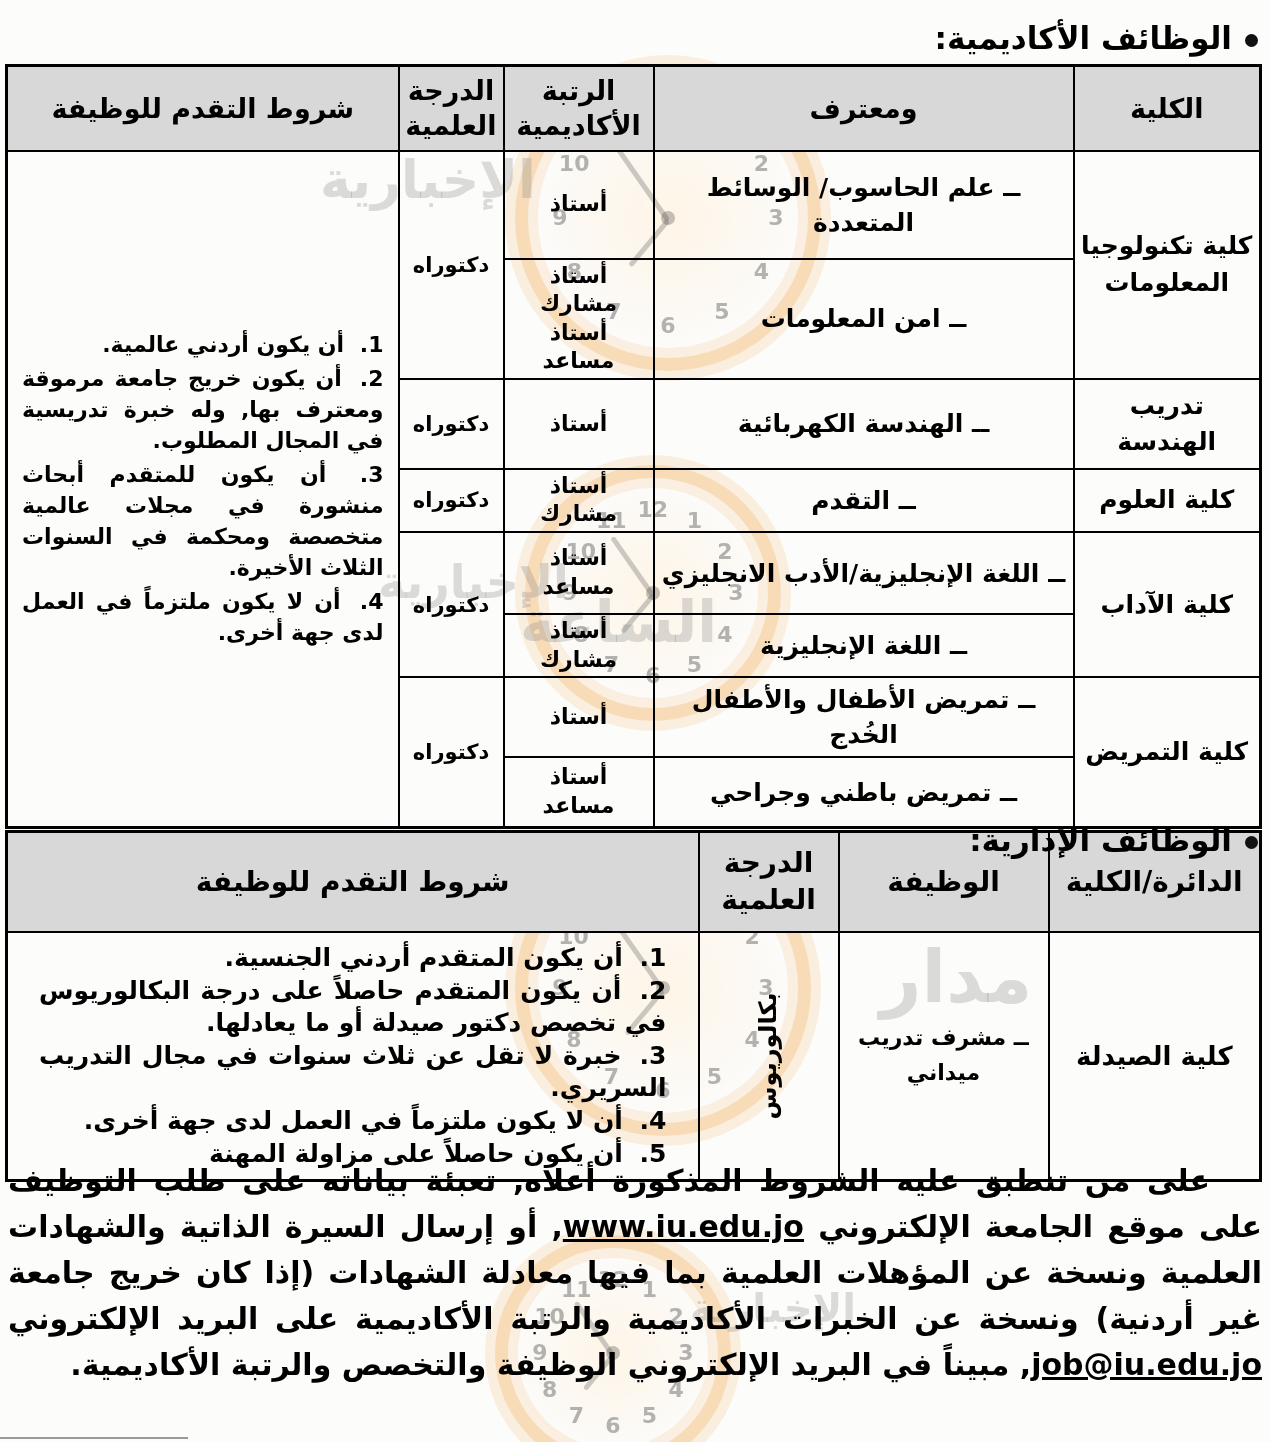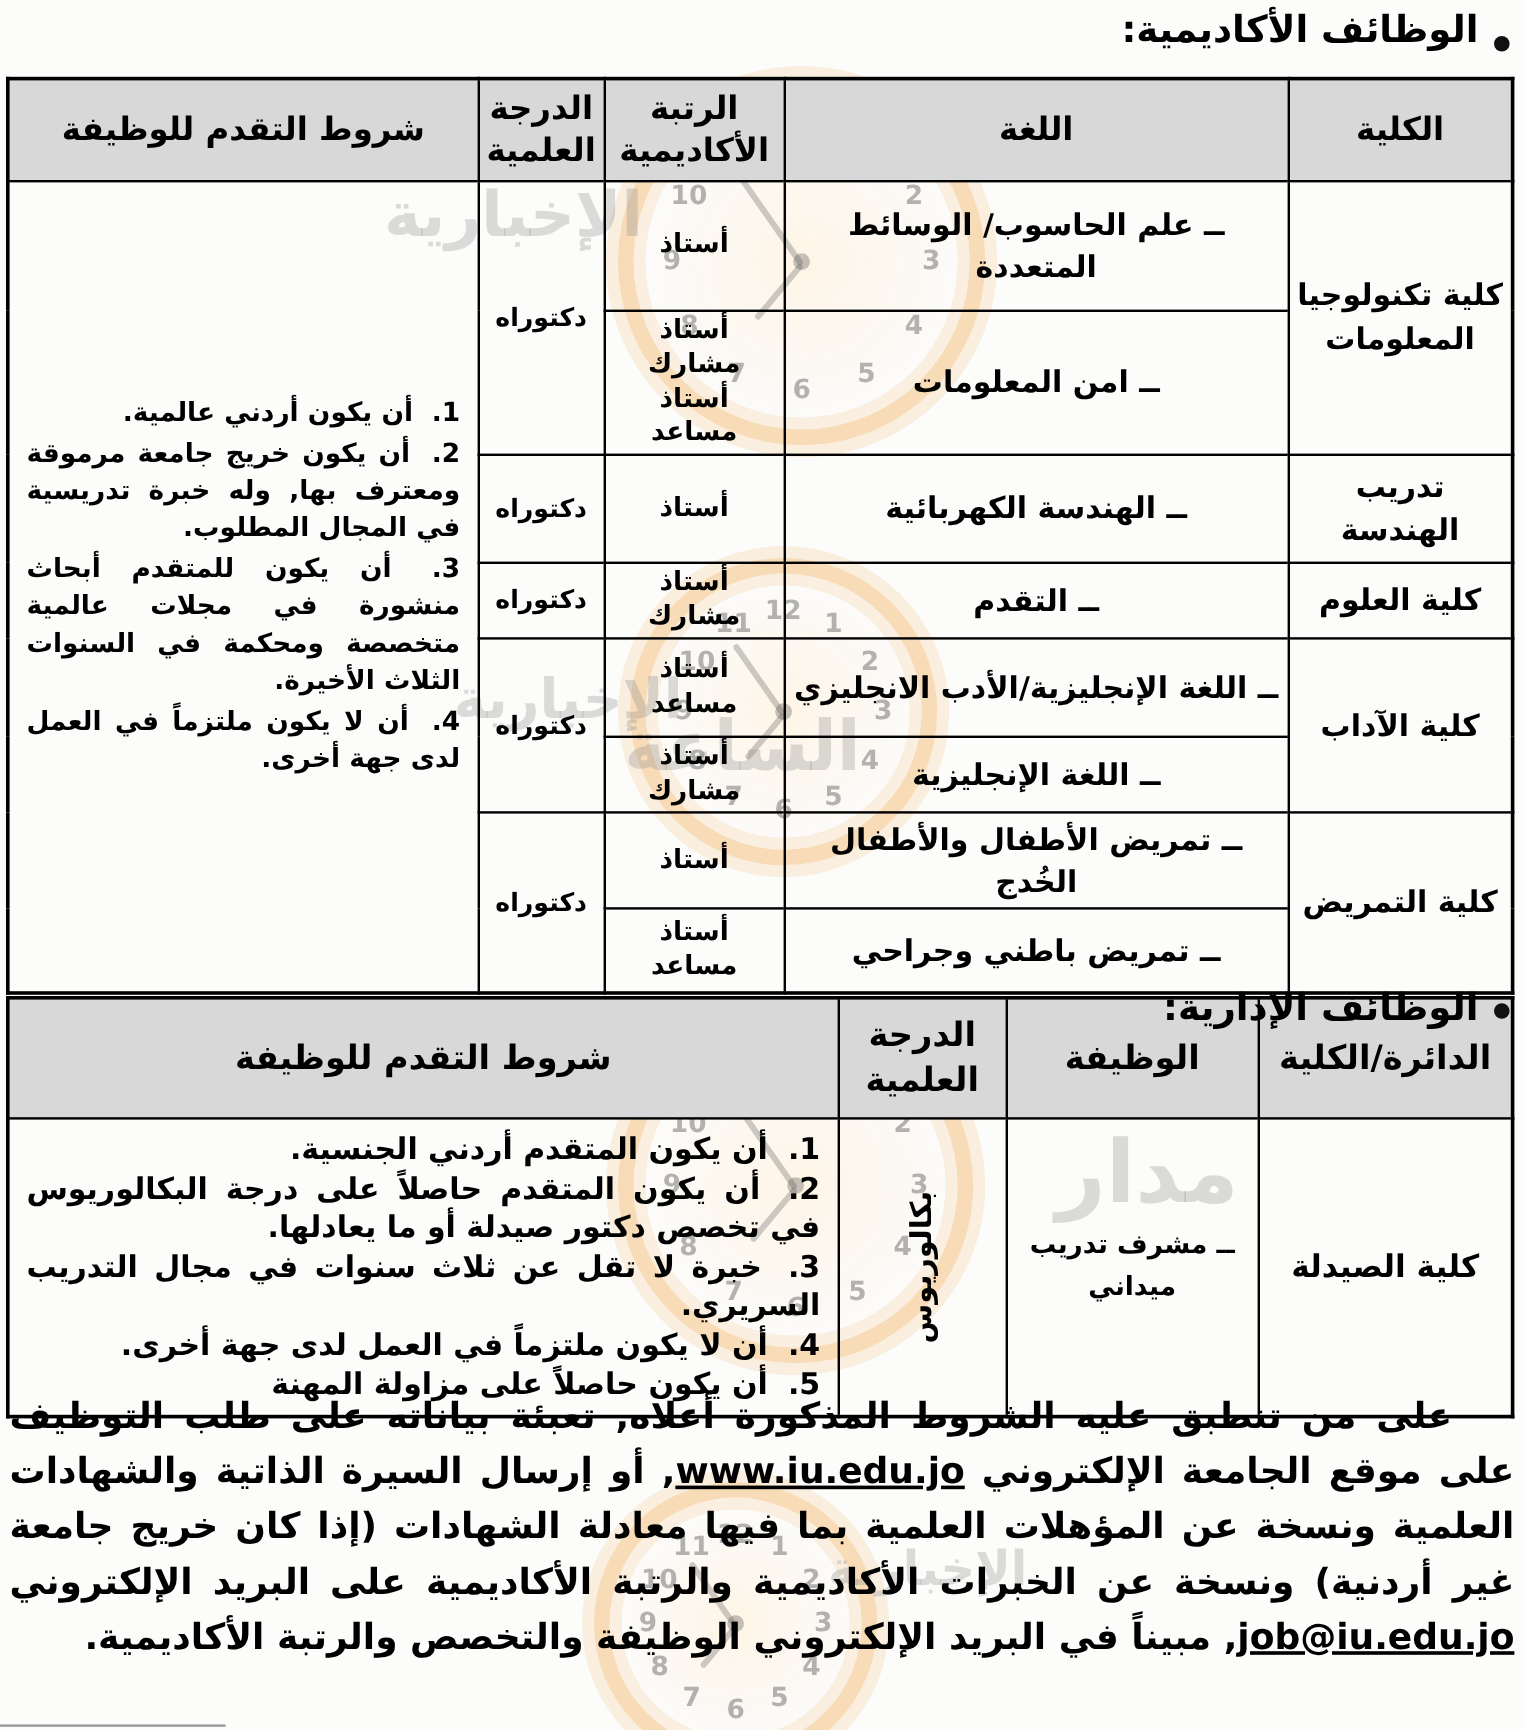--- a/index.html
+++ b/index.html
@@ -22,42 +22,42 @@
     box-shadow:0 0 0 10px rgba(242,166,73,.16), inset 0 0 0 10px rgba(242,166,73,.14);
     background:radial-gradient(circle, rgba(255,240,218,.62) 0%, rgba(255,255,255,0) 70%);
   }
   .wm-num{position:absolute;width:30px;text-align:center;color:rgba(105,105,105,.5);font-size:22px;}
   .wm-hand{position:absolute;left:50%;top:50%;height:5px;border-radius:3px;background:rgba(75,75,75,.28);transform-origin:0 50%;}
   .wm-dot{position:absolute;left:50%;top:50%;width:14px;height:14px;margin:-7px 0 0 -7px;border-radius:50%;background:rgba(75,75,75,.32);}
   .wm-text{position:absolute;color:rgba(140,140,140,.30);white-space:nowrap;}
 
   
   .section-title{position:absolute;right:12px;z-index:2;display:flex;align-items:center;gap:13px;font-size:31px;}
-  #title-academic{top:7px;align-items:flex-end;}
+  #title-academic{top:20px;}
   #title-admin{top:822px;}
   .bullet{width:13px;height:13px;border-radius:50%;background:#111;flex:0 0 auto;margin-top:5px;}
 
   
   table.doc-table{
     position:absolute;right:8px;width:1254px;z-index:1;
     border-collapse:collapse;table-layout:fixed;
     border:3px solid #000;background:transparent;
   }
   #academic-table{top:64px;}
   #admin-table{top:830px;}
   .doc-table th,.doc-table td{border:2px solid #000;text-align:center;vertical-align:middle;padding:2px 6px;}
   .doc-table th{background:var(--header-bg);font-size:27px;line-height:1.3;}
   #admin-table th{font-size:28px;}
   td.college-cell{font-size:25px;line-height:1.45;}
   td.spec-cell{font-size:25px;line-height:1.4;}
   td.rank-cell{font-size:22px;line-height:1.3;}
   td.degree-cell{font-size:21px;}
   td.conditions-cell{padding:8px 14px;}
   .cond-item{text-align:justify;font-size:22px;line-height:31px;margin:3px 0;}
-  #admin-table .cond-item{font-size:25px;line-height:32px;margin:1px 0;}
+  #admin-table .cond-item{font-size:25px;line-height:32px;margin:1px 17px;}
   .cond-num{margin-left:8px;white-space:nowrap;}
   td.dept-cell{font-size:26px;}
   td.job-cell{font-size:22px;line-height:1.55;}
   .vertical-text{display:inline-block;transform:rotate(-90deg);white-space:nowrap;font-size:24px;}
 
   
   #footer{position:absolute;top:1158px;right:8px;width:1254px;z-index:1;font-size:30px;line-height:46px;text-align:justify;}
   #footer p{margin:0;text-indent:52px;}
   .link{text-decoration:underline;}
 
@@ -151,21 +151,21 @@
   <colgroup>
     <col style="width:187px">
       <col style="width:420px">
       <col style="width:150px">
       <col style="width:105px">
       <col style="width:392px">
   </colgroup>
   <tbody>
     <tr style="height:85px">
       <th>الكلية</th>
-      <th>اللغة</th>
+      <th>ومعترف</th>
       <th>الرتبة الأكاديمية</th>
       <th>الدرجة العلمية</th>
       <th>شروط التقدم للوظيفة</th>
     </tr>
     <tr style="height:108px">
       <td rowspan="2" class="college-cell">كلية تكنولوجيا المعلومات</td>
       <td class="spec-cell">ــ علم الحاسوب/ الوسائط المتعددة</td>
       <td class="rank-cell">أستاذ</td>
       <td rowspan="2" class="degree-cell">دكتوراه</td>
       <td rowspan="8" class="conditions-cell">

